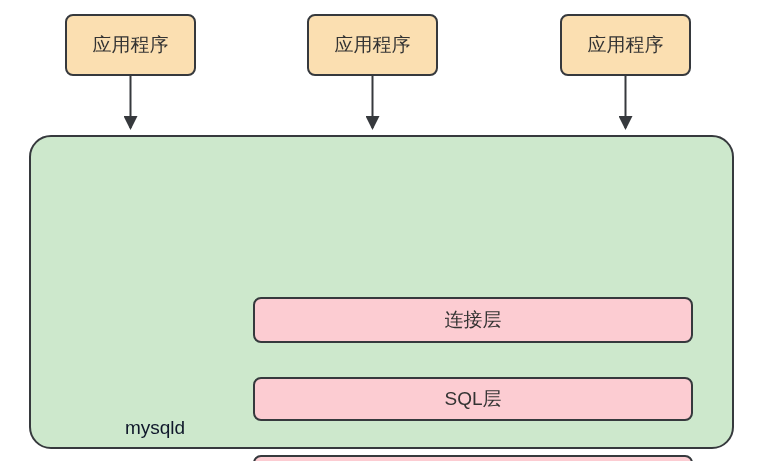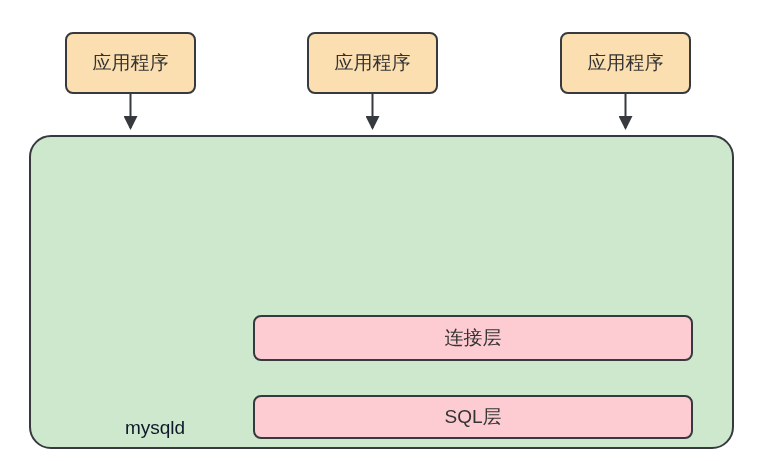--- a/index.html
+++ b/index.html
@@ -22,21 +22,20 @@
     position: absolute;
     box-sizing: border-box;
     display: flex;
     align-items: center;
     justify-content: center;
     border: 2px solid #36393d;
     color: #333333;
     text-align: center;
     line-height: 1.2;
     white-space: nowrap;
-    margin-top: 18px;
   }
   
   .app-box {
     width: 131px;
     height: 62px;
     top: 14px;
     background: #fbdfb1;
     border-radius: 8px;
     font-size: 19px;
   }

